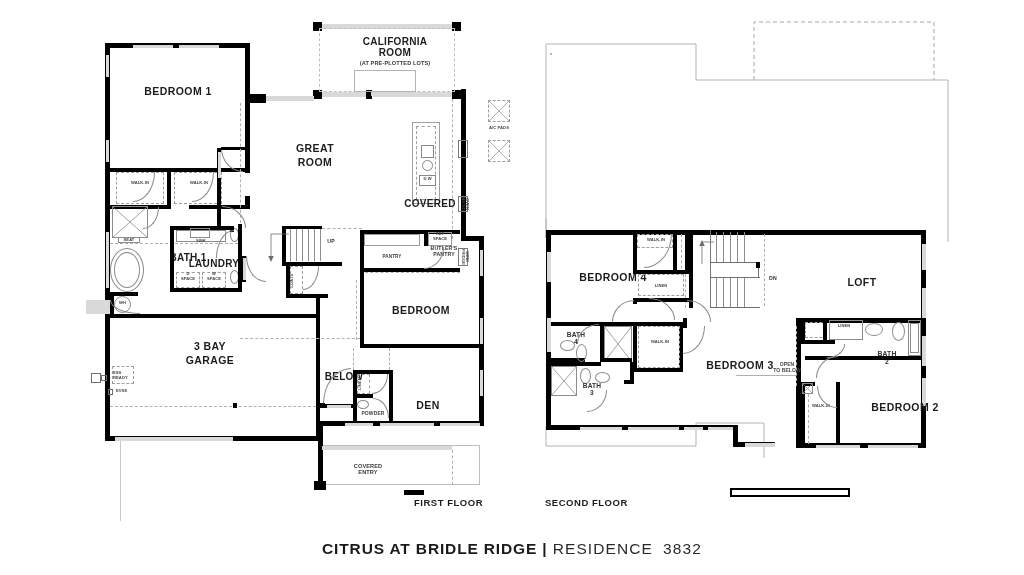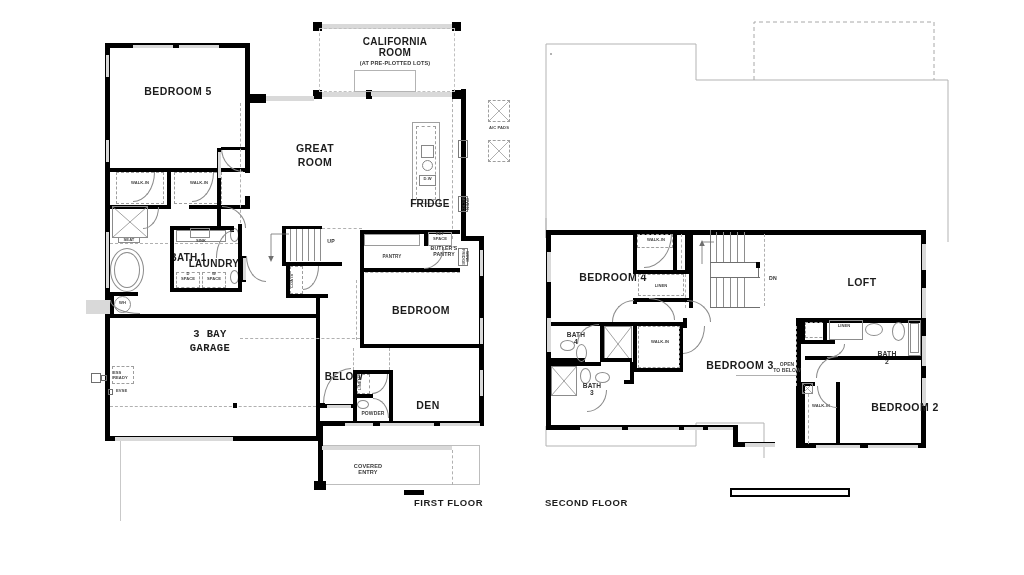--- a/index.html
+++ b/index.html
@@ -148,21 +148,21 @@
     <div>
       <div class="ghost" style="left:322px;top:445px;width:158px;height:40px;border-color:#bdbdbd;"></div>
       <div class="wall" style="left:318px;top:441px;width:5px;height:44px;"></div>
       <div class="win" style="left:322px;top:446px;width:130px;height:4px;"></div>
       <div class="dashv" style="left:452px;top:450px;height:35px;"></div>
       <div class="wall" style="left:314px;top:481px;width:12px;height:9px;"></div>
       <div class="lbl note" style="left:333px;top:463px;width:70px;">COVERED
 ENTRY</div>
     </div>
 
-    <div class="lbl room" style="left:130px;top:86px;width:96px;">BEDROOM 5</div>
+    <div class="lbl room" style="left:130px;top:86px;width:96px;">BEDROOM 1</div>
 
     <div>
       <div class="wall" style="left:110px;top:168px;width:140px;height:4px;"></div>
       <div class="wall" style="left:167px;top:168px;width:4px;height:40px;"></div>
       <div class="wall" style="left:110px;top:205px;width:61px;height:4px;"></div>
       <div class="wall" style="left:189px;top:205px;width:61px;height:4px;"></div>
       <div class="fixd" style="left:116px;top:172px;width:48px;height:32px;"></div>
       <div class="fixd" style="left:174px;top:172px;width:48px;height:32px;"></div>
       <div class="arc-tl" style="left:133px;top:172px;width:22px;height:30px;"></div>
       <div class="arc-tl" style="left:192px;top:172px;width:22px;height:30px;"></div>
@@ -250,21 +250,21 @@
       <div class="lbl xs vert-r" style="left:290px;top:268px;width:10px;height:26px;">COATS</div>
       <div class="arc-tl" style="left:303px;top:266px;width:16px;height:24px;"></div>
       <div class="fixd" style="left:290px;top:266px;width:13px;height:28px;"></div>
     </div>
 
     <div>
       <div class="wall" style="left:110px;top:314px;width:210px;height:4px;"></div>
       <div class="wall" style="left:316px;top:298px;width:4px;height:140px;"></div>
       <div class="dash" style="left:110px;top:406px;width:206px;"></div>
       <div class="wall" style="left:233px;top:403px;width:4px;height:5px;"></div>
-      <div class="lbl room" style="left:150px;top:328px;width:120px;line-height:1.3;font-family:Liberation Mono, monospace;">3 BAY
+      <div class="lbl room" style="left:150px;top:340px;width:120px;line-height:1.3;">3 BAY
 GARAGE</div>
 
       <div class="arc-tr" style="left:110px;top:300px;width:30px;height:14px;"></div>
       <div class="win" style="left:86px;top:300px;width:24px;height:14px;"></div>
 
       <div class="fix" style="left:91px;top:373px;width:10px;height:10px;border-color:#6e6e6e;"></div>
       <div class="fix" style="left:101px;top:375px;width:6px;height:6px;border-color:#6e6e6e;"></div>
       <div class="fixd" style="left:112px;top:366px;width:22px;height:18px;"></div>
       <div class="lbl xs" style="left:113px;top:371px;width:24px;text-align:left;">ESS
 READY</div>
@@ -276,21 +276,21 @@
 ROOM</div>
 
     <div>
 
       <div class="fix" style="left:412px;top:122px;width:28px;height:82px;border-color:#a0a0a0;"></div>
       <div class="fixd" style="left:416px;top:126px;width:20px;height:74px;"></div>
       <div class="fix" style="left:421px;top:145px;width:13px;height:13px;border-color:#878787;"></div>
       <div class="fix round" style="left:422px;top:160px;width:11px;height:11px;border-color:#878787;"></div>
       <div class="fix" style="left:419px;top:175px;width:17px;height:11px;border-color:#878787;"></div>
       <div class="lbl xs" style="left:419px;top:177px;width:17px;">D.W</div>
-      <div class="lbl room2" style="left:400px;top:198px;width:60px;">FRIDGE</div>
+      <div class="lbl room2" style="left:400px;top:198px;width:60px;">COVERED</div>
     </div>
 
     <div>
       <div class="wall" style="left:360px;top:230px;width:100px;height:4px;"></div>
       <div class="wall" style="left:360px;top:230px;width:4px;height:42px;"></div>
       <div class="wall" style="left:360px;top:268px;width:100px;height:4px;"></div>
       <div class="wall" style="left:424px;top:234px;width:4px;height:12px;"></div>
       <div class="fix" style="left:364px;top:234px;width:56px;height:12px;border-color:#9a9a9a;"></div>
       <div class="fix" style="left:428px;top:232px;width:24px;height:14px;border-color:#9a9a9a;"></div>
       <div class="lbl xs" style="left:428px;top:232px;width:24px;">REF
@@ -528,14 +528,20 @@
       <div class="dashv" style="left:288px;top:394px;height:50px;"></div>
       <div class="lbl xs" style="left:284px;top:404px;width:34px;">WALK-IN</div>
       <div class="arc-tr" style="left:297px;top:386px;width:20px;height:22px;"></div>
     </div>
     <div class="lbl room" style="left:330px;top:402px;width:110px;">BEDROOM 2</div>
     <div class="arc-br" style="left:296px;top:356px;width:22px;height:22px;"></div>
 
     <div class="lbl floor" style="left:25px;top:498px;width:130px;text-align:left;">SECOND FLOOR</div>
   </div>
 
+  <div id="title">
+    <span>CITRUS AT BRIDLE RIDGE</span>
+    <span>|</span>
+    <span class="res">RESIDENCE</span>
+    <span class="res" style="margin-left:5px;">3832</span>
+  </div>
 
 </div>
 
 </body></html>

